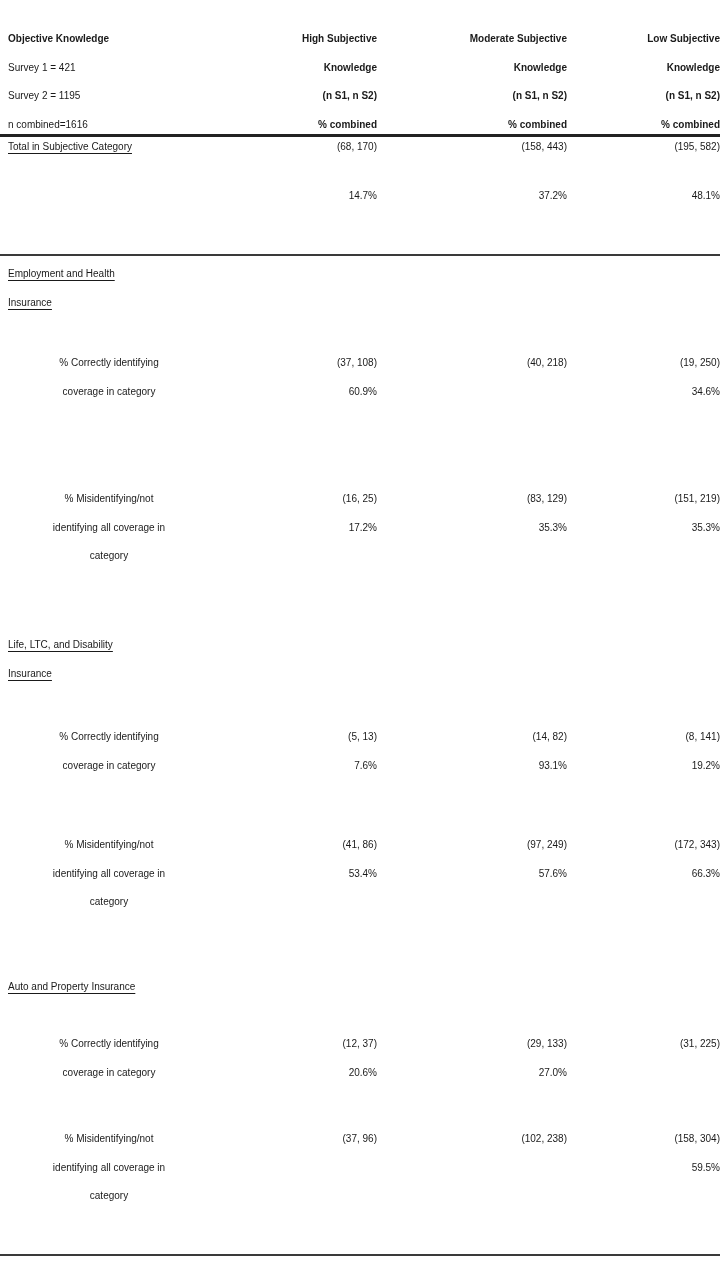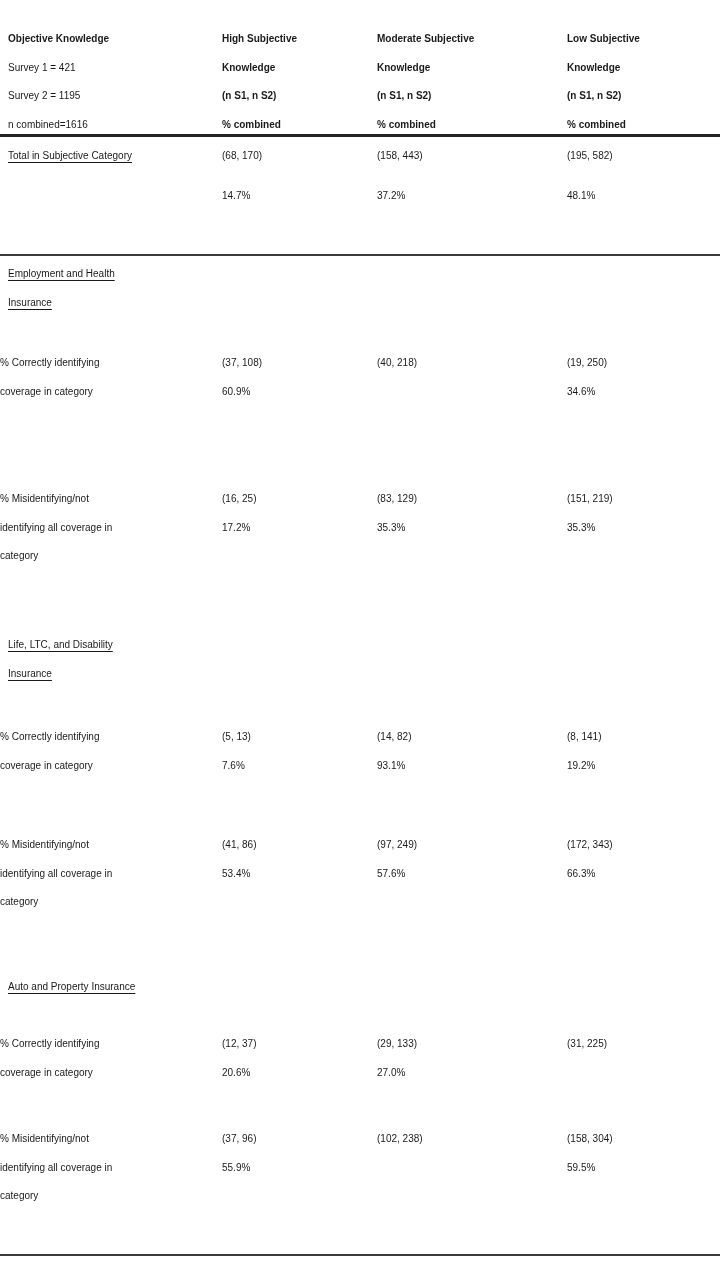--- a/index.html
+++ b/index.html
@@ -8,22 +8,22 @@
     font-family:Liberation Sans, sans-serif; font-size:10px; color:#1a1a1a;
     overflow:hidden;
   }
   .grid-row {
     position:absolute; left:0; width:720px;
     display:grid; grid-template-columns:222px 155px 190px 153px;
     line-height:28.5px;
   }
   .cell .line { display:block; }
   .label-left  { text-align:left;  padding-left:8px; }
-  .label-right { text-align:left; padding-right:4px; }
-  .val { text-align:left; }
+  .label-right { text-align:center; padding-right:4px; }
+  .val { text-align:right; }
   .bold { font-weight:bold; }
   .u { text-decoration:underline; text-underline-offset:3px; text-decoration-thickness:1px; }
   .hrule { position:absolute; left:0; width:720px; }
   .rule-thick { top:134px; height:3px; background:#222222; }
   .rule-mid   { top:254px; height:2px; background:#3a3a3a; }
   .rule-bot   { top:1254px; height:2px; background:#3a3a3a; }
   
 </style>
 </head>
 <body>
@@ -54,21 +54,21 @@
       <span class="line">% combined</span>
     </div>
     <div class="cell val bold">
       <span class="line">Low Subjective</span>
       <span class="line">Knowledge</span>
       <span class="line">(n S1, n S2)</span>
       <span class="line">% combined</span>
     </div>
   </div>
 
-  <div class="grid-row" style="top:142px">
+  <div class="grid-row" style="top:133px">
     <div class="cell label-left">
       <span class="line u">Total in Subjective Category</span>
     </div>
     <div class="cell val">
         <span class="line">(68, 170)</span>
       </div>
     <div class="cell val">
         <span class="line">(158, 443)</span>
       </div>
     <div class="cell val">
@@ -205,21 +205,20 @@
   </div>
 
   <div class="grid-row" style="top:1125px">
     <div class="cell label-right">
       <span class="line">% Misidentifying/not</span>
       <span class="line">identifying all coverage in</span>
       <span class="line">category</span>
     </div>
     <div class="cell val">
       <span class="line">(37, 96)</span>
-      <span class="line">55.9%</span>
     </div>
     <div class="cell val">
       <span class="line">(102, 238)</span>
     </div>
     <div class="cell val">
       <span class="line">(158, 304)</span>
       <span class="line">59.5%</span>
     </div>
   </div>
 

